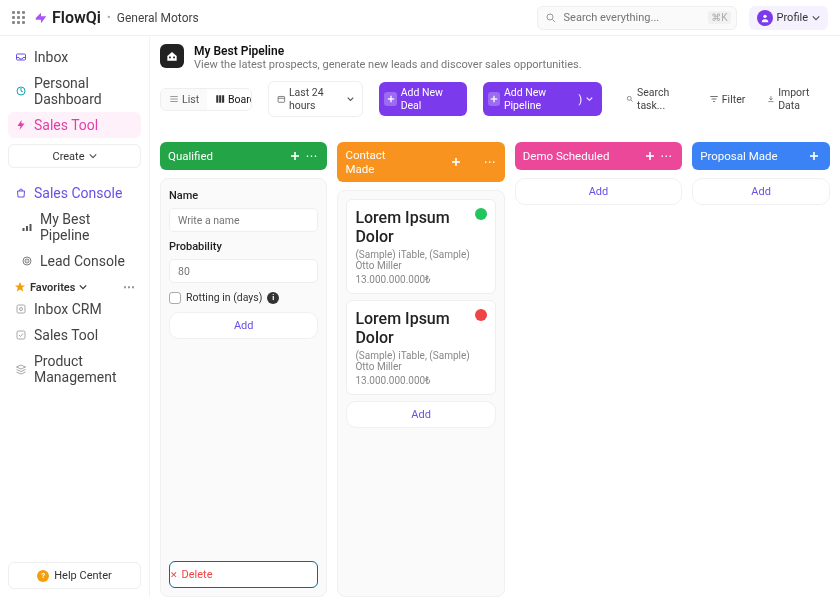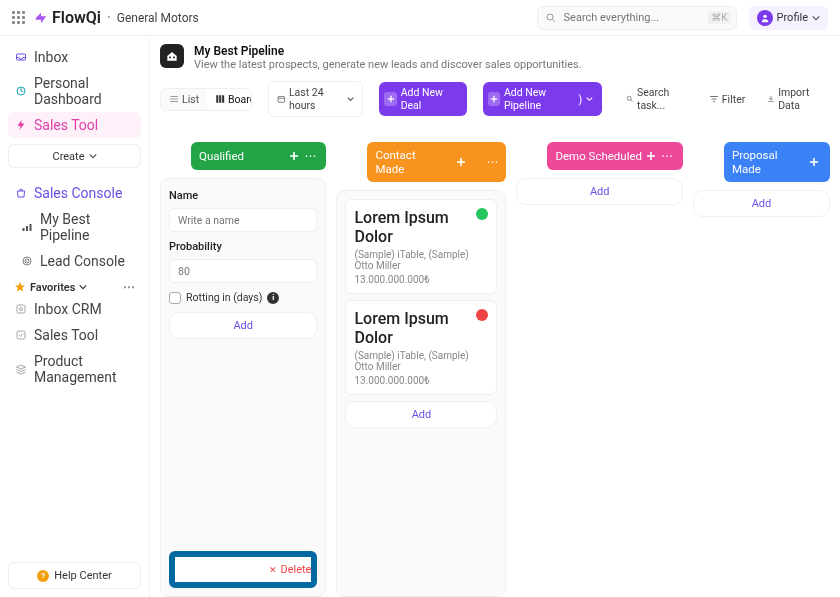--- a/index.html
+++ b/index.html
@@ -43,35 +43,35 @@
 .tool-seg { display: flex; align-items: center; gap: 3px; padding: 4px 8px; font-size: 10.5px; cursor: pointer; color: #555;}
 .tool-seg.active { color: #111; background: #fff; }
 .tool-seg:not(.active) { background: #fafafa; }
 .tool-btn { display: flex; align-items: center; gap: 3px; border: 1px solid #eee; border-radius: 6px; padding: 4px 8px; font-size: 10.5px; cursor: pointer; background: #fff; color:#444;}
 .pill { display: flex; align-items: center; gap: 4px; background: #7c3aed; color: #fff; border-radius: 6px; padding: 4px 9px 4px 5px; font-size: 10.5px; cursor: pointer; }
 .pill-icon { width: 14px; height: 14px; background: rgba(255,255,255,0.25); border-radius: 3px; display:flex;align-items:center;justify-content:center;}
 .toolbar .right { margin-left: auto; display: flex; gap: 6px; align-items: center; }
 
 .board { display: flex; gap: 10px; height: calc(100% - 90px); }
 .column { width: 170px; display: flex; flex-direction: column; }
-.col-head { display: flex; align-items: center; color: #fff; border-radius: 6px; padding: 6px 8px; font-size: 11.5px; margin-bottom: 8px; margin-left: 31px; }
+.col-head { display: flex; align-items: center; color: #fff; border-radius: 6px; padding: 6px 8px; font-size: 11.5px; margin-bottom: 8px; }
 .col-head .spacer { flex: 1; }
 .col-head .plus, .col-head .dots { width: 16px; height: 16px; display: flex; align-items: center; justify-content: center; cursor: pointer; }
 .green { background: #22a447; }
 .orange { background: #f7931e; gap: 20px; }
 .pink { background: #ec4899; }
 .blue { background: #3b82f6; }
 .col-body { background: #fafafa; border: 1px solid #f0f0f0; border-radius: 8px; padding: 8px; flex: 1; display: flex; flex-direction: column; gap: 6px; overflow: hidden; }
 .form-label { font-size: 11px; font-weight: 500; color: #222; margin-top: 2px; }
 .form-input { width: 100%; height: 24px; border: 1px solid #eee; border-radius: 5px; background: #fff; padding: 0 8px; font-size: 10.5px; color: #555; }
 .checkbox-row { display: flex; align-items: center; gap: 5px; font-size: 10.5px; color: #333; padding: 2px 0;}
 .checkbox { width: 12px; height: 12px; border: 1.5px solid #aaa; border-radius: 3px; background: #fff; }
 .info-dot { width: 12px; height: 12px; background: #333; color: #fff; border-radius: 50%; display:flex;align-items:center;justify-content:center;font-size:8px;font-weight:700;}
 .add-link { text-align: center; padding: 6px 0; font-size: 11px; color: #6b4ee6; cursor: pointer; background: #fff; border-radius: 10px; border:1px solid #f0f0f0;}
-.delete-btn { margin-top: auto; text-align: right; padding: 6px 0; font-size: 11px; color: #ef4444; cursor: pointer; background: #fff; border: 6px solid #0369a1; border-radius: 6px; }
+.delete-btn { margin-top: auto; text-align: left; padding: 6px 0; font-size: 11px; color: #ef4444; cursor: pointer; background: #fff; border: 1px solid #0369a1; border-radius: 6px; }
 .delete-btn::before { content: "✕"; margin-right: 4px; font-size: 9px;}
 .card { background: #fff; border: 1px solid #eee; border-radius: 6px; padding: 8px; position: relative; }
 .card-title { font-size: 16px; font-weight: 500; color: #222; margin-bottom: 3px; }
 .card-sub { font-size: 10px; color: #888; margin-bottom: 3px; }
 .card-amt { font-size: 10px; color: #888; }
 .status-dot { width: 12px; height: 12px; border-radius: 50%; position: absolute; top: 8px; right: 8px; display:flex;align-items:center;justify-content:center;}
 .status-dot.ok { background: #22c55e; }
 .status-dot.bad { background: #ef4444; }
 .status-dot::after { content:""; width: 5px; height: 5px; }
 .col-body.simple { background: transparent; border: none; padding: 0; }

